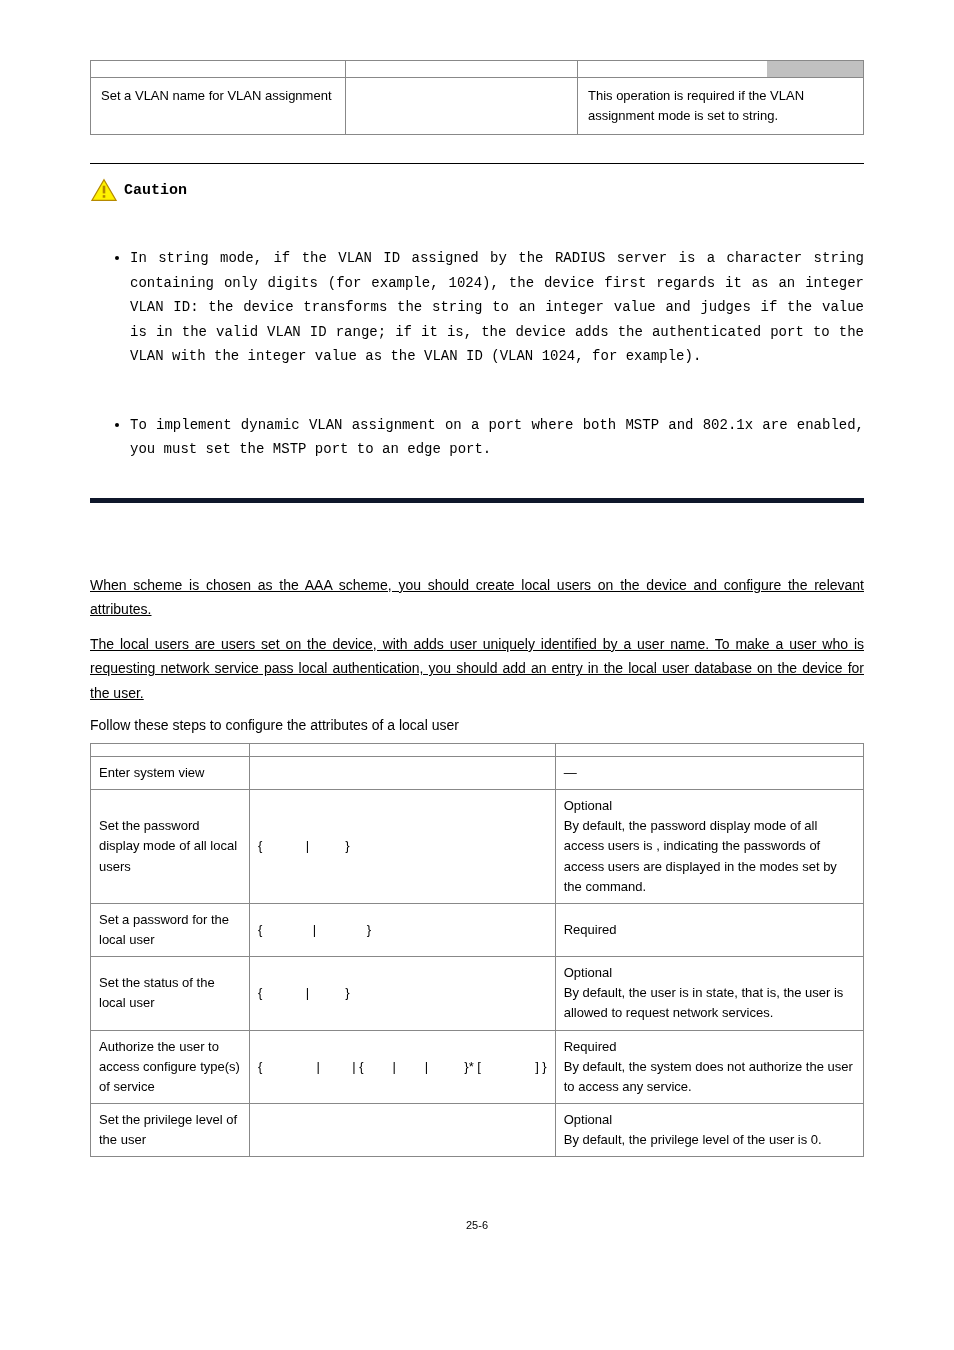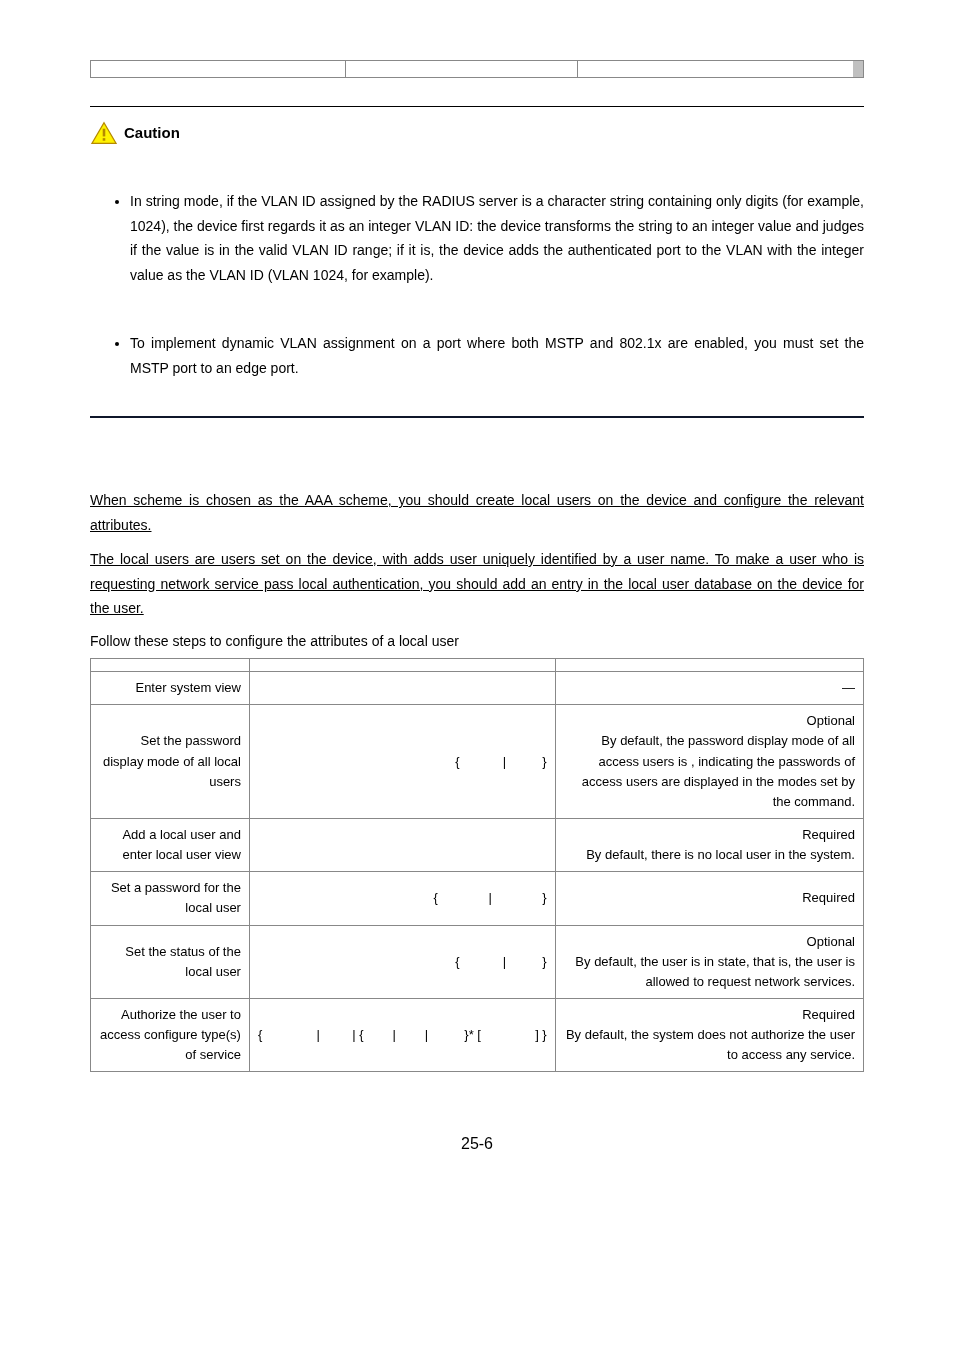--- a/index.html
+++ b/index.html
@@ -25,54 +25,60 @@
     vertical-align: top;
   }
   table.first-table .header-row td:last-child { background:#c0c0c0; width:10px; padding:0; border-left:none;}
   table.first-table td.col1 { width: 33%; }
   table.first-table td.col2 { width: 30%; }
   table.first-table td.col3 { width: 37%; }
 
   .caution-block {
     margin-top: 28px;
     border-top: 1px solid #000;
-    border-bottom: 2px solid #0f172a;
+    border-bottom: 5px solid #0f172a;
     padding: 14px 0 24px 0;
+    font-family: Liberation Mono, monospace;
   }
   .caution-head { display:flex; align-items:center; gap:6px; font-weight:bold; margin-bottom:12px; font-size:15px;}
   .caution-icon { width:28px; height:24px; }
   ul.caution-list { margin:0; padding-left: 40px; list-style-type: disc;}
   ul.caution-list li { margin-bottom: 12px; line-height:1.75; text-align: justify; margin-top: 44px;}
 
   .section-gap { height: 70px; }
   p.body { margin: 0 0 10px 0; line-height:1.75; text-align: justify; text-decoration: underline;}
   p.follow { margin: 10px 0 6px 0; }
 
   table.attr-table { border-collapse: collapse; width:100%; font-size:13px;}
   table.attr-table th, table.attr-table td {
     border: 1px solid #888;
     padding: 6px 8px;
-    text-align: right;
+    text-align: left;
     vertical-align: middle;
   }
   table.attr-table td.c1 { width: 24%; }
   table.attr-table td.c2 { width: 27%; }
   table.attr-table td.c3 { width: 49%; }
-  .pagefoot { text-align:center; font-size:16px; margin-top:60px;}
+  .pagefoot { text-align:center; font-size:11px; margin-top:60px;}
 </style>
 </head>
 <body>
 
 <table class="first-table">
   <tbody>
       <tr class="header-row">
     <td class="col1"></td>
     <td class="col2"></td>
     <td style="border-right:none;"></td>
     <td></td>
+  </tr>
+  <tr>
+    <td class="col1">Set a VLAN name for VLAN assignment</td>
+    <td class="col2"></td>
+    <td class="col3" colspan="2">This operation is required if the VLAN assignment mode is set to string.</td>
   </tr>
 </tbody>
   </table>
 
 <div class="caution-block">
   <div class="caution-head">
     <svg class="caution-icon" viewBox="0 0 32 28">
       <polygon points="16,2 30,26 2,26" fill="#fff200" stroke="#b58900" stroke-width="1.5"></polygon>
       <rect x="14.5" y="9" width="3" height="9" fill="#b58900"></rect>
       <rect x="14.5" y="20" width="3" height="3" fill="#b58900"></rect>
@@ -103,38 +109,38 @@
     <td class="c2"></td>
     <td class="c3">—</td>
   </tr>
   <tr>
     <td class="c1">Set the password display mode of all local users</td>
     <td class="c2" style="white-space:pre;">{            |          }</td>
     <td class="c3" style="white-space:pre-line;">Optional
 By default, the password display mode of all access users is        , indicating the passwords of access users are displayed in the modes set by the              command.</td>
   </tr>
   <tr>
-    <td class="c1">Add a local user and enter local user view</td>
-    <td class="c2"></td>
-    <td class="c3" style="white-space:pre-line;">Required
-By default, there is no local user in the system.</td>
-  </tr>
-  <tr>
     <td class="c1">Set a password for the local user</td>
     <td class="c2" style="white-space:pre;">{              |              }</td>
     <td class="c3">Required</td>
   </tr>
   <tr>
     <td class="c1">Set the status of the local user</td>
     <td class="c2" style="white-space:pre;">{            |          }</td>
     <td class="c3" style="white-space:pre-line;">Optional
 By default, the user is in           state, that is, the user is allowed to request network services.</td>
   </tr>
   <tr>
     <td class="c1">Authorize the user to access configure type(s) of service</td>
     <td class="c2" style="white-space:pre;">{               |         | {        |        |          }* [               ] }</td>
     <td class="c3" style="white-space:pre-line;">Required
 By default, the system does not authorize the user to access any service.</td>
   </tr>
+  <tr>
+    <td class="c1">Set the privilege level of the user</td>
+    <td class="c2"></td>
+    <td class="c3" style="white-space:pre-line;">Optional
+By default, the privilege level of the user is 0.</td>
+  </tr>
 </tbody>
   </table>
 
 <div class="pagefoot">25-6</div>
 
 </body></html>

